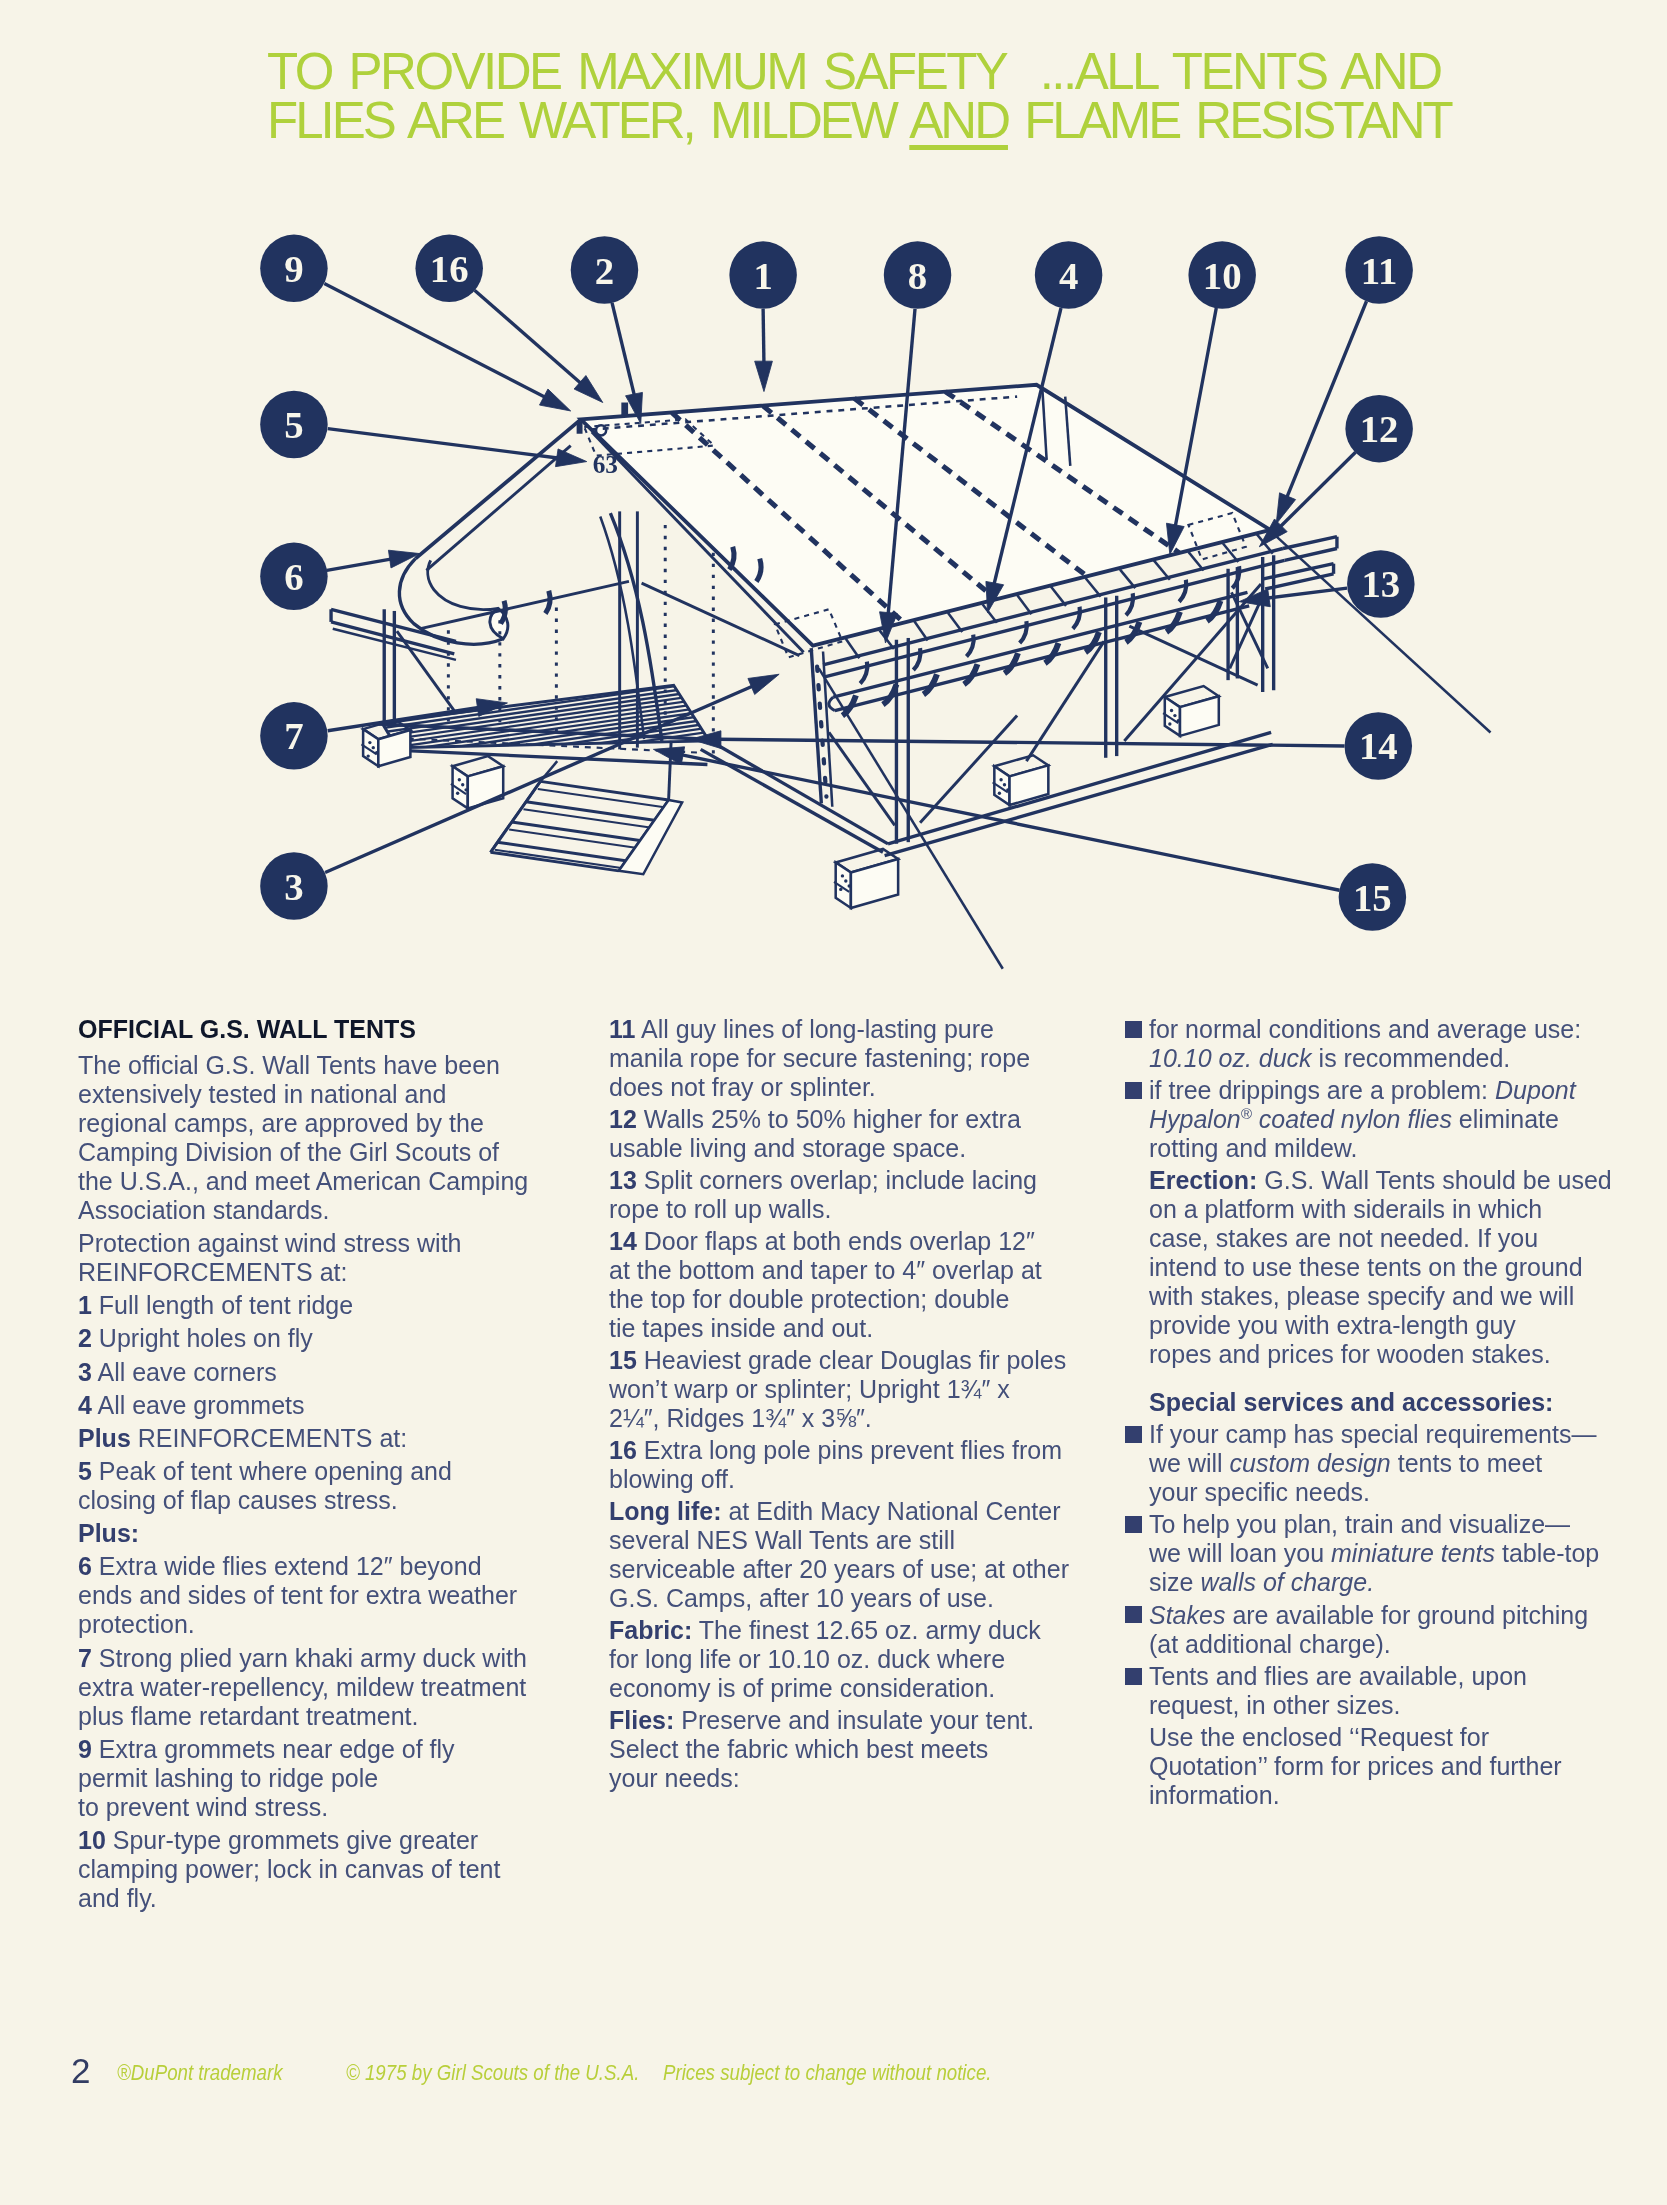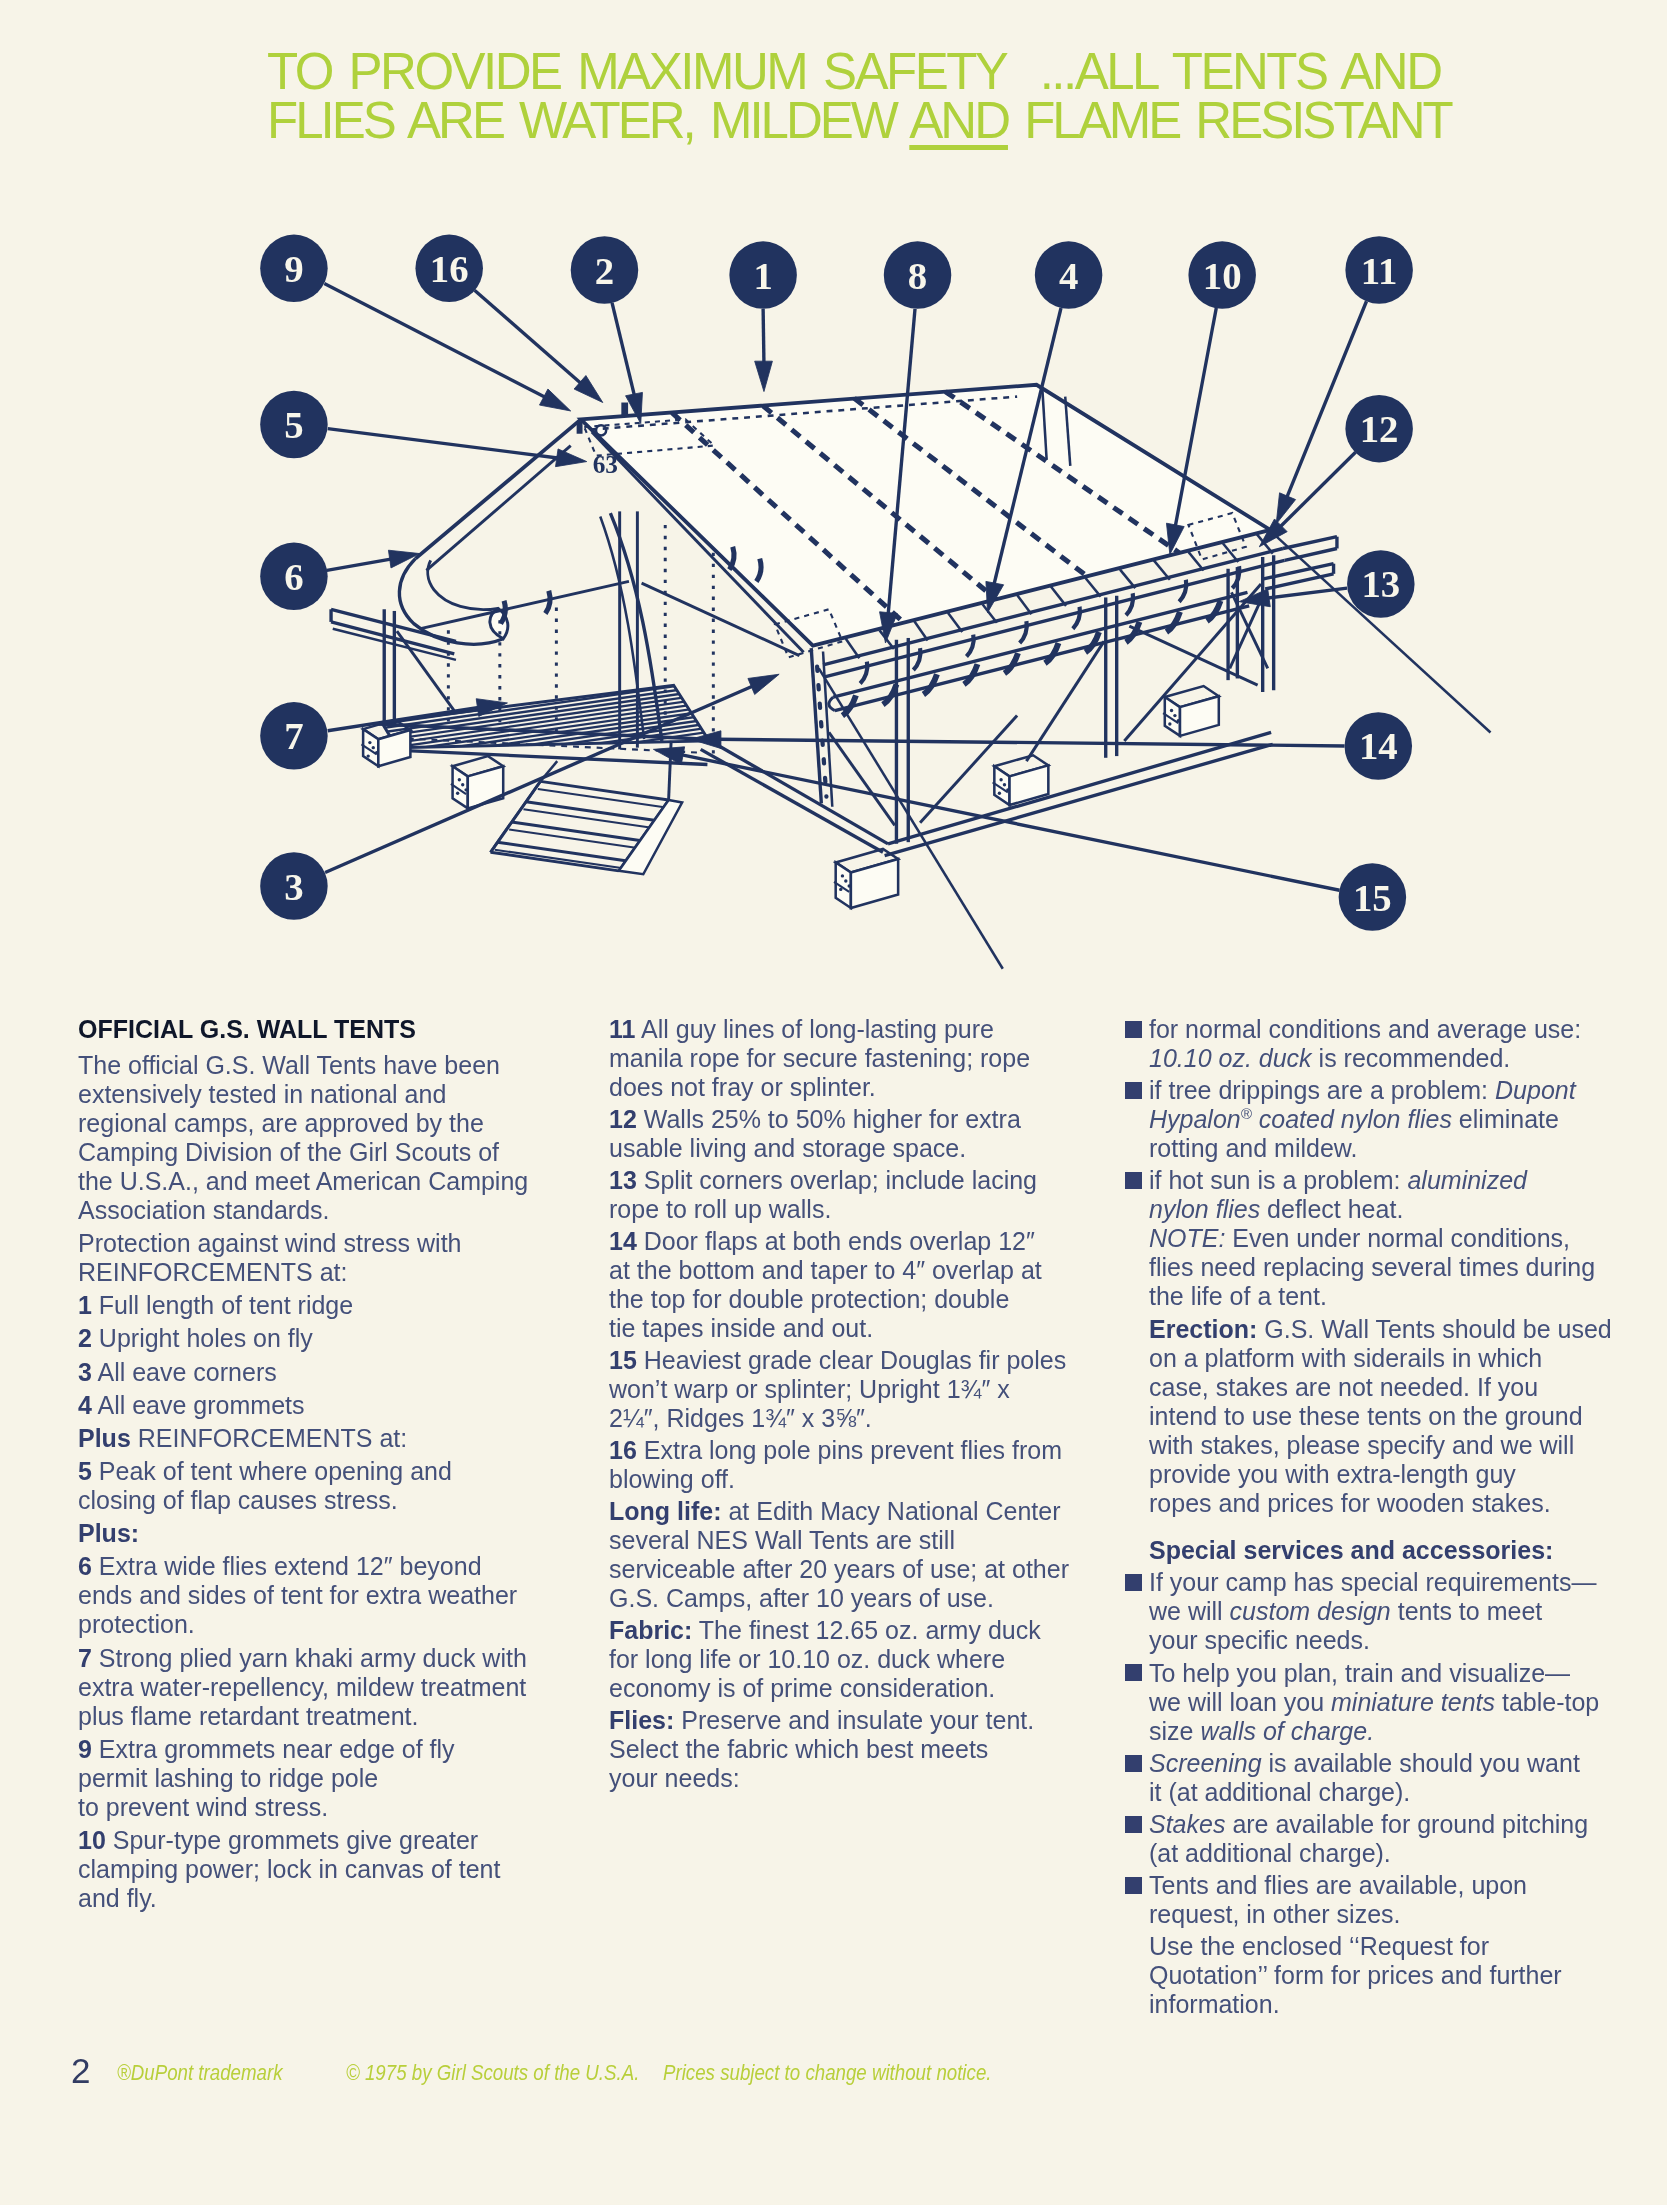--- a/index.html
+++ b/index.html
@@ -307,26 +307,24 @@
 <p><b>14</b> Door flaps at both ends overlap 12″<br>at the bottom and taper to 4″ overlap at<br>the top for double protection; double<br>tie tapes inside and out.</p>
 <p><b>15</b> Heaviest grade clear Douglas fir poles<br>won’t warp or splinter; Upright 1¾″ x<br>2¼″, Ridges 1¾″ x 3⅝″.</p>
 <p><b>16</b> Extra long pole pins prevent flies from<br>blowing off.</p>
 <p><b>Long life:</b> at Edith Macy National Center<br>several NES Wall Tents are still<br>serviceable after 20 years of use; at other<br>G.S. Camps, after 10 years of use.</p>
 <p><b>Fabric:</b> The finest 12.65 oz. army duck<br>for long life or 10.10 oz. duck where<br>economy is of prime consideration.</p>
 <p><b>Flies:</b> Preserve and insulate your tent.<br>Select the fabric which best meets<br>your needs:</p>
   </div>
 <div class="col" id="c3" style="left:1149px;top:1015px;width:473px">
     <p class="bu"><span class="sq"></span>for normal conditions and average use:<br><i>10.10 oz. duck</i> is recommended.</p>
 <p class="bu"><span class="sq"></span>if tree drippings are a problem: <i>Dupont<br>Hypalon<sup>®</sup> coated nylon flies</i> eliminate<br>rotting and mildew.</p>
-<p class="bu"><span class="sq"></span>if hot sun is a problem: <i>aluminized<br>nylon flies</i> deflect heat.<br><i>NOTE:</i> Even under normal conditions,<br>flies need replacing several times during<br>the life of a tent.</p>
 <p><b>Erection:</b> G.S. Wall Tents should be used<br>on a platform with siderails in which<br>case, stakes are not needed. If you<br>intend to use these tents on the ground<br>with stakes, please specify and we will<br>provide you with extra-length guy<br>ropes and prices for wooden stakes.</p>
 <p class="h2">Special services and accessories:</p>
 <p class="bu"><span class="sq"></span>If your camp has special requirements—<br>we will <i>custom design</i> tents to meet<br>your specific needs.</p>
 <p class="bu"><span class="sq"></span>To help you plan, train and visualize—<br>we will loan you <i>miniature tents</i> table-top<br>size <i>walls of charge.</i></p>
-<p class="bu"><span class="sq"></span><i>Screening</i> is available should you want<br>it (at additional charge).</p>
 <p class="bu"><span class="sq"></span><i>Stakes</i> are available for ground pitching<br>(at additional charge).</p>
 <p class="bu"><span class="sq"></span>Tents and flies are available, upon<br>request, in other sizes.</p>
 <p>Use the enclosed ‘‘Request for<br>Quotation’’ form for prices and further<br>information.</p>
   </div>
 <div style="position:absolute;left:71px;top:2051px;font-size:35px;color:#323c63">2</div>
 <div class="ft" style="left:117px;top:2060px">®DuPont trademark</div>
 <div class="ft" style="left:346px;top:2060px">© 1975 by Girl Scouts of the U.S.A.</div>
 <div class="ft" style="left:663px;top:2060px">Prices subject to change without notice.</div>
 
 </body></html>

